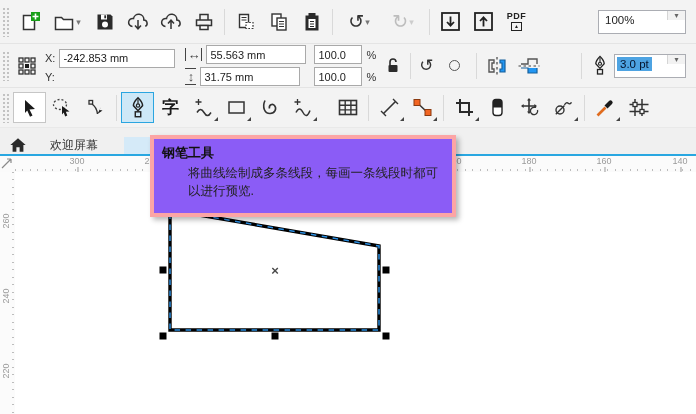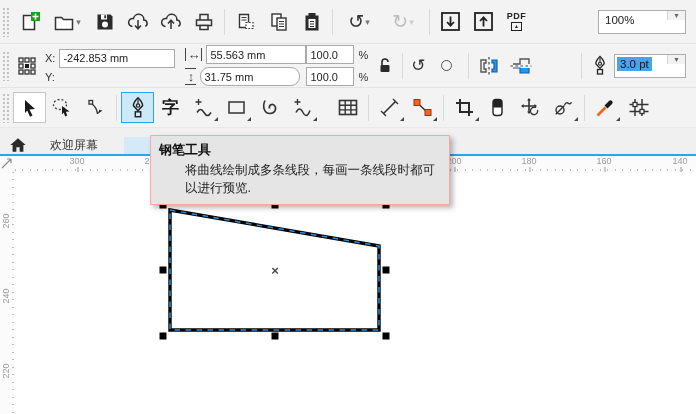--- a/index.html
+++ b/index.html
@@ -59,22 +59,22 @@
   
   #canvas{position:absolute;top:172px;left:15px;right:0;bottom:0;background:#fff;}
   #shapesvg{position:absolute;top:0;left:0;z-index:2;pointer-events:none;}
   #handles{position:absolute;inset:0;z-index:3;pointer-events:none;}
   .handle{position:absolute;width:7px;height:7px;background:#000;transform:translate(-50%,-50%);pointer-events:auto;}
   .centermark{position:absolute;left:275px;top:270px;transform:translate(-50%,-50%);z-index:3;
      font-size:13px;font-weight:bold;color:#4a4a4a;}
   .shape-outline{fill:#fff;stroke:#000;stroke-width:3.4;}
   .shape-dash{fill:none;stroke:#2a8de0;stroke-width:1.5;stroke-dasharray:5.5 5.5;}
   
-  #tooltip{position:absolute;left:150px;top:135px;width:282px;background:#e5e5e5;border:1px solid #fca5a5;
-     box-shadow:3px 3px 5px rgba(0,0,0,.28);padding:5px 8px 7px 8px;z-index:10;}
+  #tooltip{position:absolute;left:150px;top:135px;width:282px;background:#8b5cf6;border:4px solid #fca5a5;
+     box-shadow:3px 3px 5px rgba(0,0,0,.28);padding:5px 8px 13px 8px;z-index:10;}
   #tooltip .tt-title{font-size:13px;font-weight:bold;color:#111;margin-bottom:2px;}
   #tooltip .tt-body{font-size:12.5px;color:#222;line-height:1.45;margin-left:26px;}
 </style>
 </head>
 <body>
 
 <div id="row1" class="row">
   <div class="grip"></div>
 
   <div class="tbtn">
@@ -216,25 +216,25 @@
     </div>
   </div>
 
   <div class="stack" style="margin-left:10px">
     <div style="display:flex;align-items:center">
       <span class="axicon" style="border-left:1px solid #444;border-right:1px solid #444;padding:0 1px">↔</span>
       <input class="pinput" style="width: 92px; margin-left: 4px;" value="55.563 mm">
     </div>
     <div style="display:flex;align-items:center">
       <span class="axicon" style="border-top:1px solid #444;border-bottom:1px solid #444;padding:1px 0;width:11px;text-align:center">↕</span>
-      <input class="pinput" style="width: 92px; margin-left: 4px; border-radius: 9px;" value="31.75 mm">
-    </div>
-  </div>
-
-  <div class="stack" style="">
+      <input class="pinput" style="width: 92px; margin-left: 4px;" value="31.75 mm">
+    </div>
+  </div>
+
+  <div class="stack" style="margin-left:8px">
     <div style="display:flex;align-items:center">
       <input class="pinput" style="width: 40px;" value="100.0">
       <span class="plabel">%</span>
     </div>
     <div style="display:flex;align-items:center">
       <input class="pinput" style="width: 40px;" value="100.0">
       <span class="plabel">%</span>
     </div>
   </div>
 

